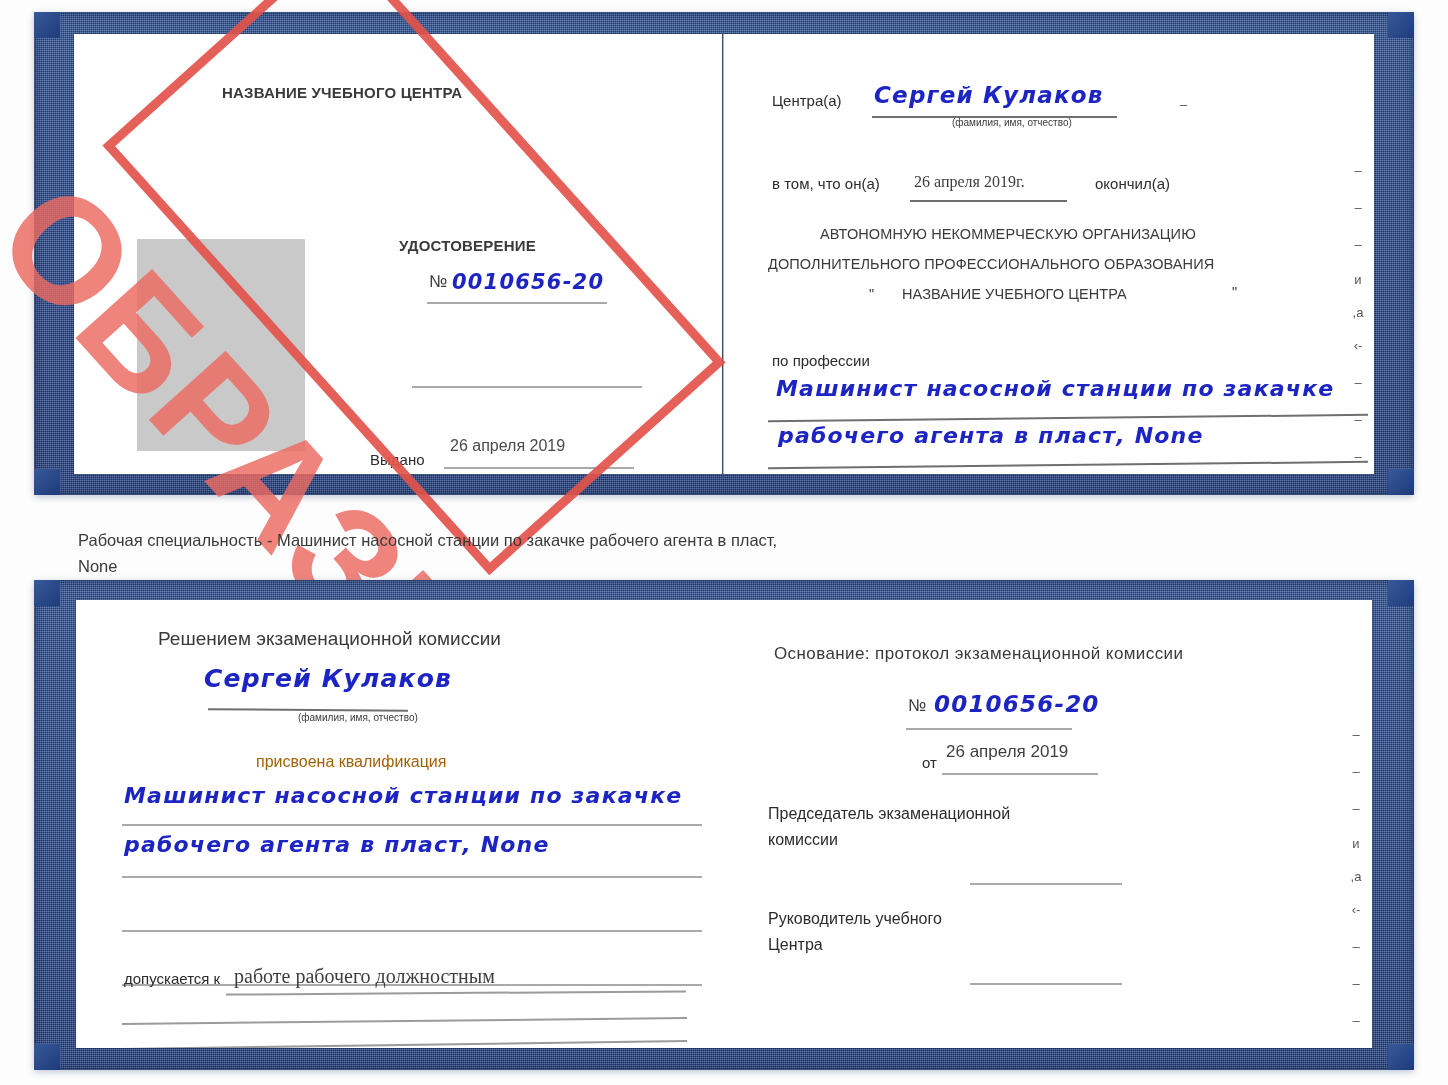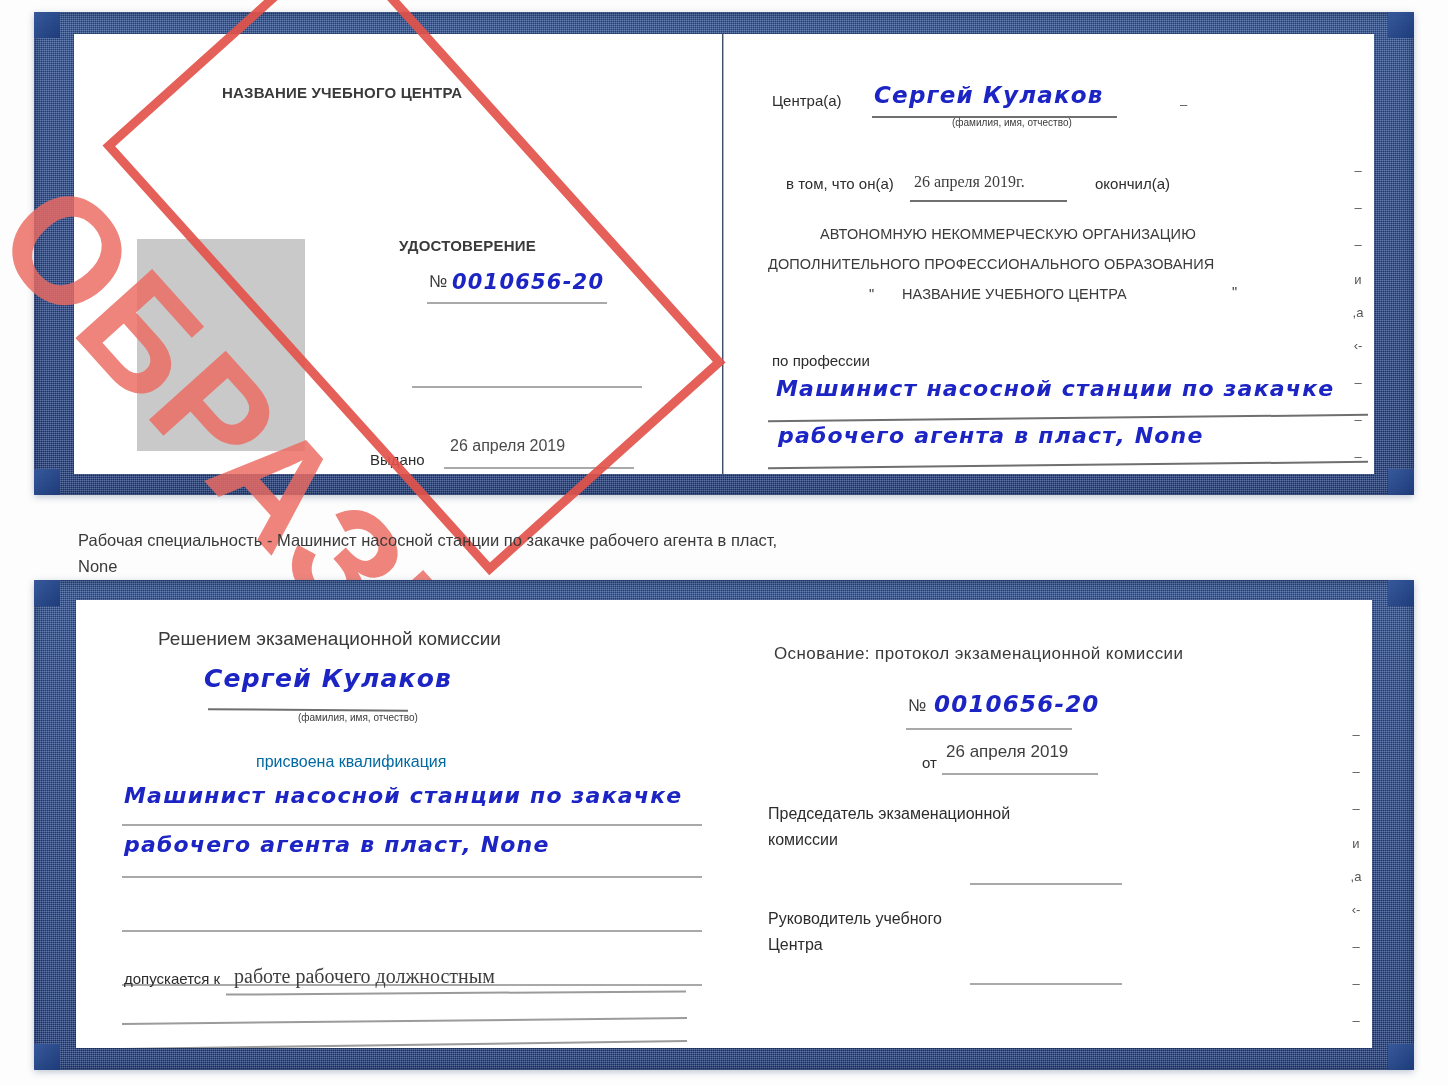--- a/index.html
+++ b/index.html
@@ -136,21 +136,21 @@
     </div>
 
     <div class="page right" style="width:650px;">
 
       <div class="t lbl" style="left:48px;top:58px;">Центра(а)</div>
       <div class="t hand" style="left:150px;top:48px;font-size:23px;">Сергей Кулаков</div>
       <div class="rule dark" style="left:148px;top:82px;width:245px;"></div>
       <div class="t lbl-sm" style="left:228px;top:83px;">(фамилия, имя, отчество)</div>
       <div class="t" style="left:456px;top:63px;font-size:13px;color:#555;">–</div>
 
-      <div class="t lbl" style="left:48px;top:141px;margin-left:14px;">в том, что он(а)</div>
+      <div class="t lbl" style="left:48px;top:141px;">в том, что он(а)</div>
       <div class="t serif-it" style="left:190px;top:139px;font-size:16px;">26 апреля 2019г.</div>
       <div class="rule dark" style="left:186px;top:166px;width:157px;"></div>
       <div class="t lbl" style="left:371px;top:141px;">окончил(а)</div>
 
       <div class="t org" style="left:96px;top:192px;">АВТОНОМНУЮ НЕКОММЕРЧЕСКУЮ ОРГАНИЗАЦИЮ</div>
       <div class="t org" style="left:44px;top:222px;">ДОПОЛНИТЕЛЬНОГО ПРОФЕССИОНАЛЬНОГО ОБРАЗОВАНИЯ</div>
       <div class="t org" style="left:145px;top:252px;">"</div>
       <div class="t org" style="left:178px;top:252px;">НАЗВАНИЕ УЧЕБНОГО ЦЕНТРА</div>
       <div class="t org" style="left:508px;top:250px;">"</div>
 
@@ -203,21 +203,21 @@
     <div class="spine" style="left:645px;"></div>
 
     <div class="page left" style="width:646px;">
 
       <div class="t" style="left:82px;top:28px;font-size:19px;color:#3a3a3a;">Решением экзаменационной комиссии</div>
 
       <div class="t hand" style="left:128px;top:64px;font-size:25px;">Сергей Кулаков</div>
       <div class="rule dark" style="left:132px;top:109px;width:200px;transform:rotate(0.5deg);"></div>
       <div class="t lbl-sm" style="left:222px;top:112px;">(фамилия, имя, отчество)</div>
 
-      <div class="t" style="left:180px;top:153px;font-size:16px;color:#0369a1;">присвоена квалификация</div>
+      <div class="t" style="left:180px;top:153px;font-size:16px;color:#a16207;">присвоена квалификация</div>
 
       <div class="t hand" style="left:48px;top:183px;font-size:22px;">Машинист насосной станции по закачке</div>
       <div class="rule" style="left:46px;top:224px;width:580px;"></div>
 
       <div class="t hand" style="left:48px;top:232px;font-size:22px;">рабочего агента в пласт, None</div>
       <div class="rule" style="left:46px;top:276px;width:580px;"></div>
 
       <div class="rule" style="left:46px;top:330px;width:580px;"></div>
       <div class="rule" style="left:46px;top:384px;width:580px;"></div>
 

